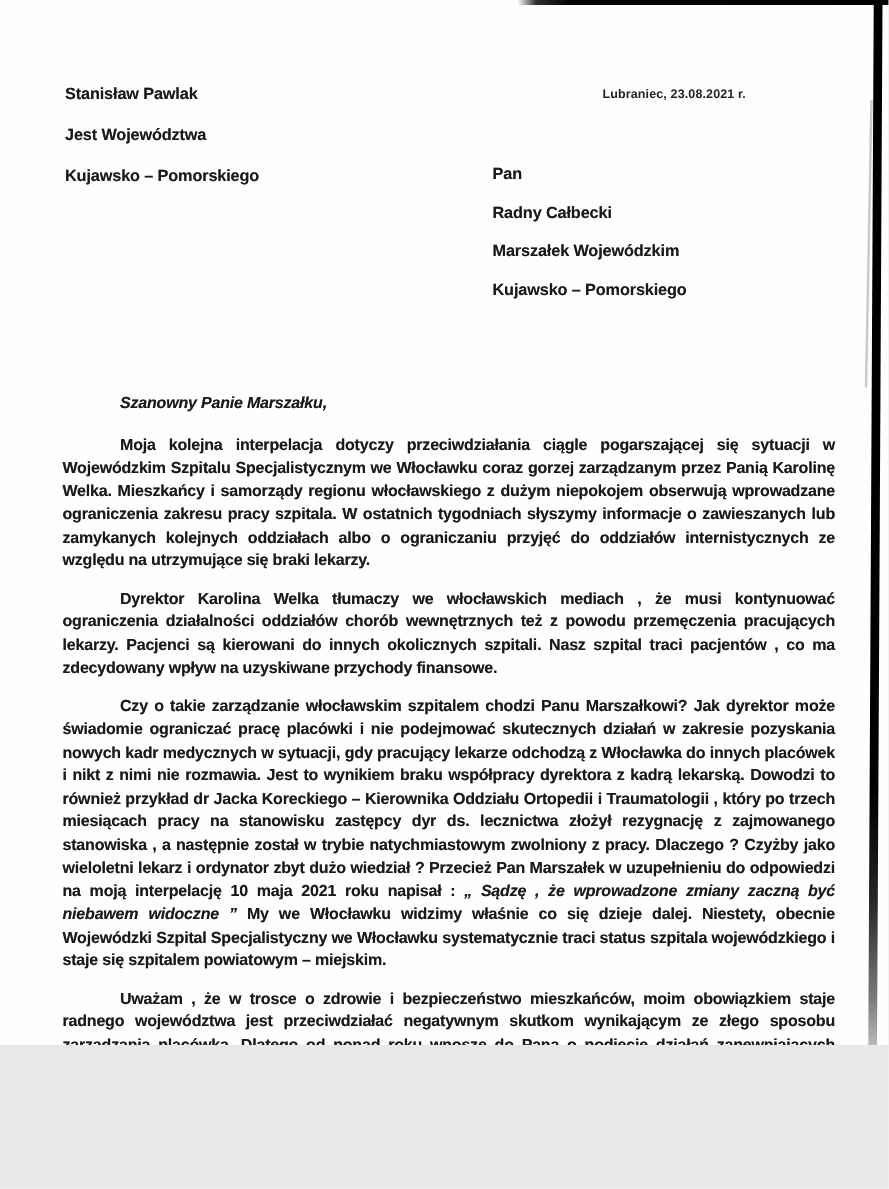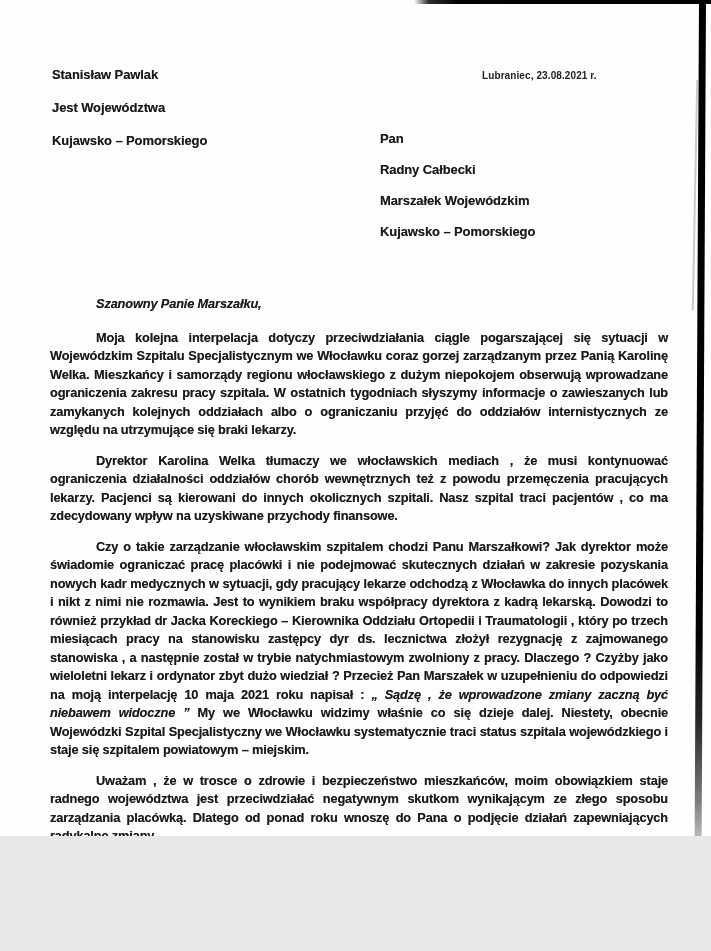--- a/index.html
+++ b/index.html
@@ -81,32 +81,32 @@
     left: 446px;
     top: 70px;
     font-size: 10px;
     font-weight: 700;
     letter-spacing: 0.1px;
     color: #222;
     margin-left: 36px;
   }
   .recipient-block {
     position: absolute;
-    left: 380px;
+    left: 394px;
     top: 131px;
     font-size: 13px;
     font-weight: 700;
     letter-spacing: -0.1px;
   }
   .recipient-block p { margin: 0 0 16px 0; line-height: 15px; }
 
   .letter-body {
     position: absolute;
     left: 50px;
-    top: 295px;
+    top: 313px;
     width: 618px;
     font-size: 12.8px;
     font-weight: 700;
     line-height: 18.5px;
     letter-spacing: -0.15px;
   }
   .salutation {
     margin: 0 0 15px 0;
     text-indent: 46px;
     font-style: italic;

